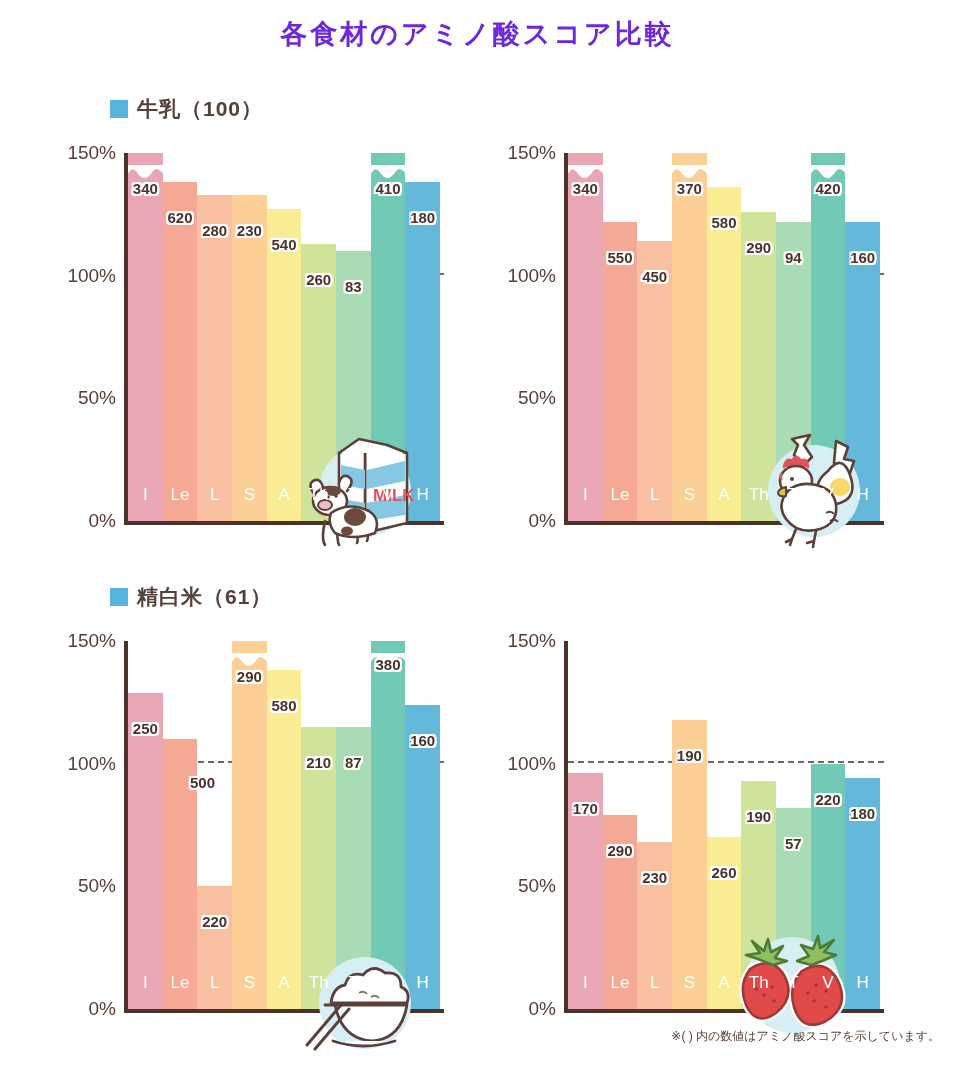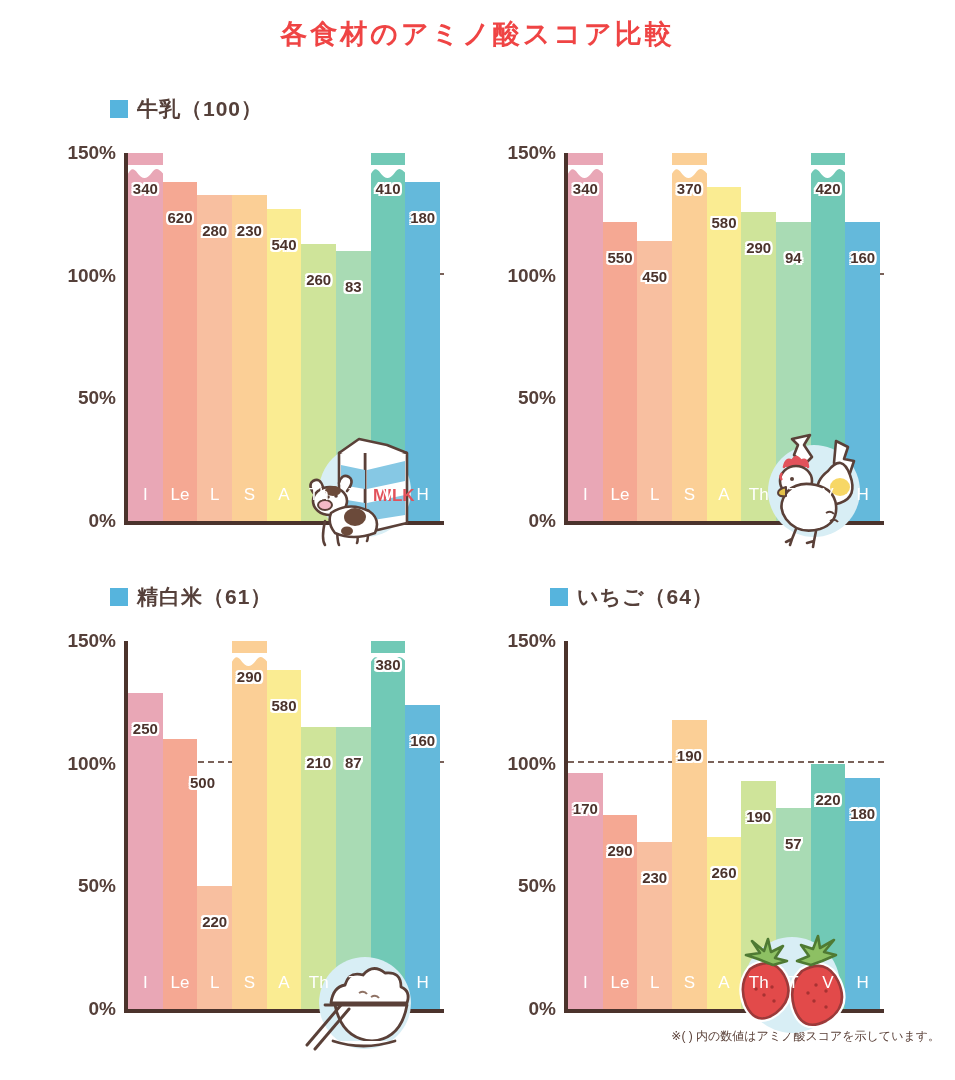--- a/index.html
+++ b/index.html
@@ -18,21 +18,21 @@
 
   
   #main-title {
     position: absolute;
     top: 16px;
     left: 0;
     width: 955px;
     text-align: center;
     font-size: 27px;
     font-weight: bold;
-    color: #ef4444;
+    color: #6d28d9;
     letter-spacing: 3px;
   }
 
   
   .panel {
     position: absolute;
     width: 440px;
     height: 470px;
   }
   #panel-0 { left: 18px;  top: 85px; }
@@ -83,21 +83,21 @@
     bottom: -4px;
     width: 320px;
     height: 4px;
     background: #4b332c;
   }
   .tick-label {
     position: absolute;
     right: 312px;
     margin-right: 12px;
     font-size: 19px;
-    font-weight: bold;
+    font-weight: normal;
     color: #55403a;
     white-space: nowrap;
     transform: translateY(-50%);
   }
   .ref-line {
     position: absolute;
     left: 0;
     width: 316px;
     height: 0;
     border-top: 2px dashed #7a6259;
@@ -474,24 +474,20 @@
           </g>
           <path d="M66 52 q5 -3 8 1 M78 56 q5 -3 8 1" fill="none" stroke="#8f7264" stroke-width="2"></path>
           <g stroke="#5a4038" stroke-width="3" stroke-linecap="round">
             <path d="M14 104 L48 64"></path>
             <path d="M22 108 L56 68"></path>
           </g>
         </svg></div>
     </div>
   </div>
 <div class="panel" id="panel-3">
-    <div class="panel-title">
-      <span class="legend-swatch" style="background: rgb(86, 180, 221);"></span>
-      <span>いちご（64）</span>
-    </div>
     <div class="plot">
       <div class="axis-y"></div>
       <div class="axis-x"></div>
       <div class="tick-label" style="bottom: 368px; top: auto; transform: translateY(50%);">150%</div>
       <div class="tick-label" style="bottom: 245.333px; top: auto; transform: translateY(50%);">100%</div>
       <div class="tick-label" style="bottom: 122.667px; top: auto; transform: translateY(50%);">50%</div>
       <div class="tick-label" style="bottom: 0px; top: auto; transform: translateY(50%);">0%</div>
       <div class="ref-line" style="bottom: 245.333px;"></div>
       <div class="bars">
         <div class="bar-wrap">

